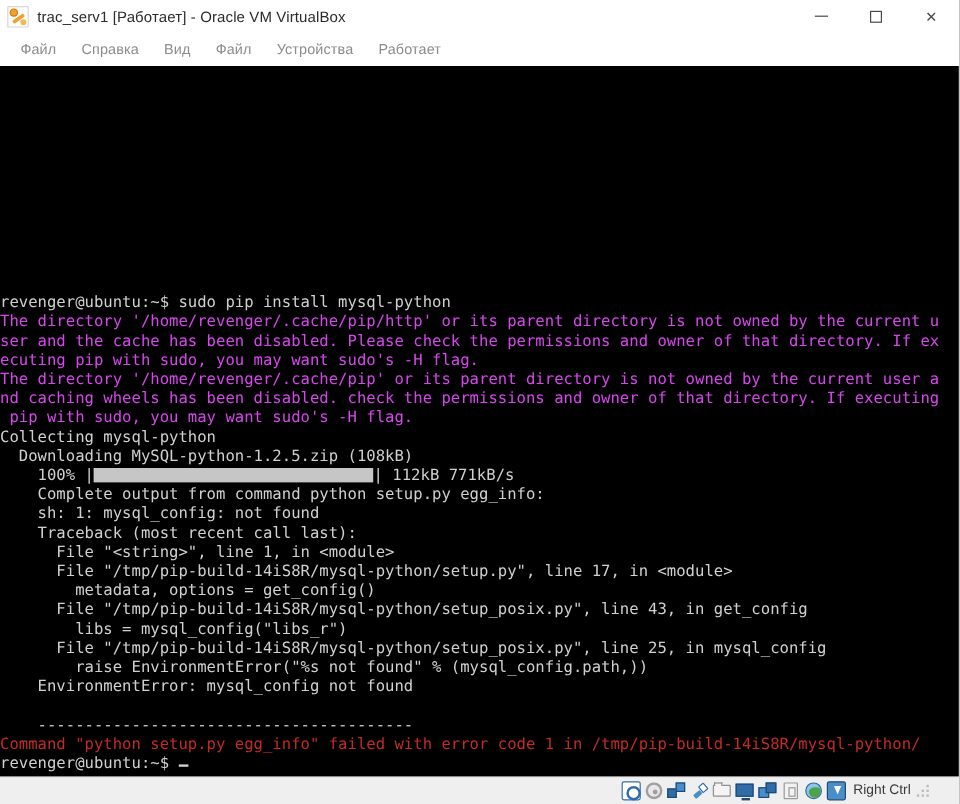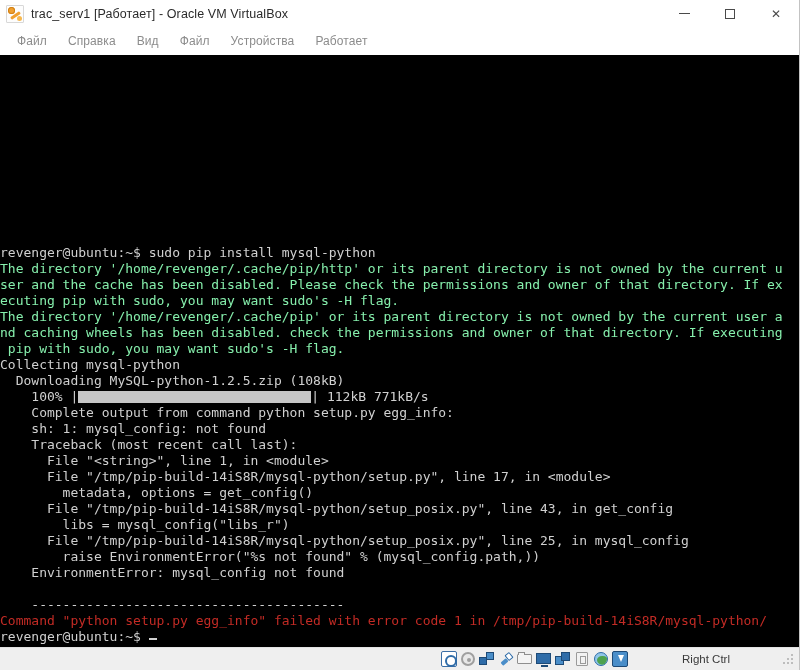--- a/index.html
+++ b/index.html
@@ -86,40 +86,39 @@
     line-height:16px;
     letter-spacing:0px;
     white-space:pre;
   }
   .term .line{
     height:16px;
     display:block;
     padding-left:0px;
   }
   .c-white{color:#d0d0d0;}
-  .c-yellow{color:#86efac;}
+  .c-yellow{color:#d946ef;}
   .c-red{color:#c32b25;}
   .pbar{
     display:inline-block;
     width:233px;height:12px;
     background:#c6c6c6;
     vertical-align:-2px;
   }
   .cursor{
     display:inline-block;width:8px;height:2px;background:#d0d0d0;
     vertical-align:1px;
   }
   
   .statusbar{
     height:22px;min-height:22px;
     background:#efefef;
     display:flex;align-items:center;justify-content:flex-end;
-    padding-right:5px;
+    padding-right:24px;
     border-top:1px solid #e2e2e2;
-    gap:48px;
   }
   .sb-icons{display:flex;align-items:center;gap:3px;}
   .sb-ico{
     width:16px;height:16px;position:relative;flex:0 0 auto;
   }
   .sb-label{
     font-size:11.5px;color:#3a3a3a;margin-left:6px;white-space:nowrap;
   }
   .sb-grip{
     width:11px;height:11px;margin-left:5px;position:relative;

